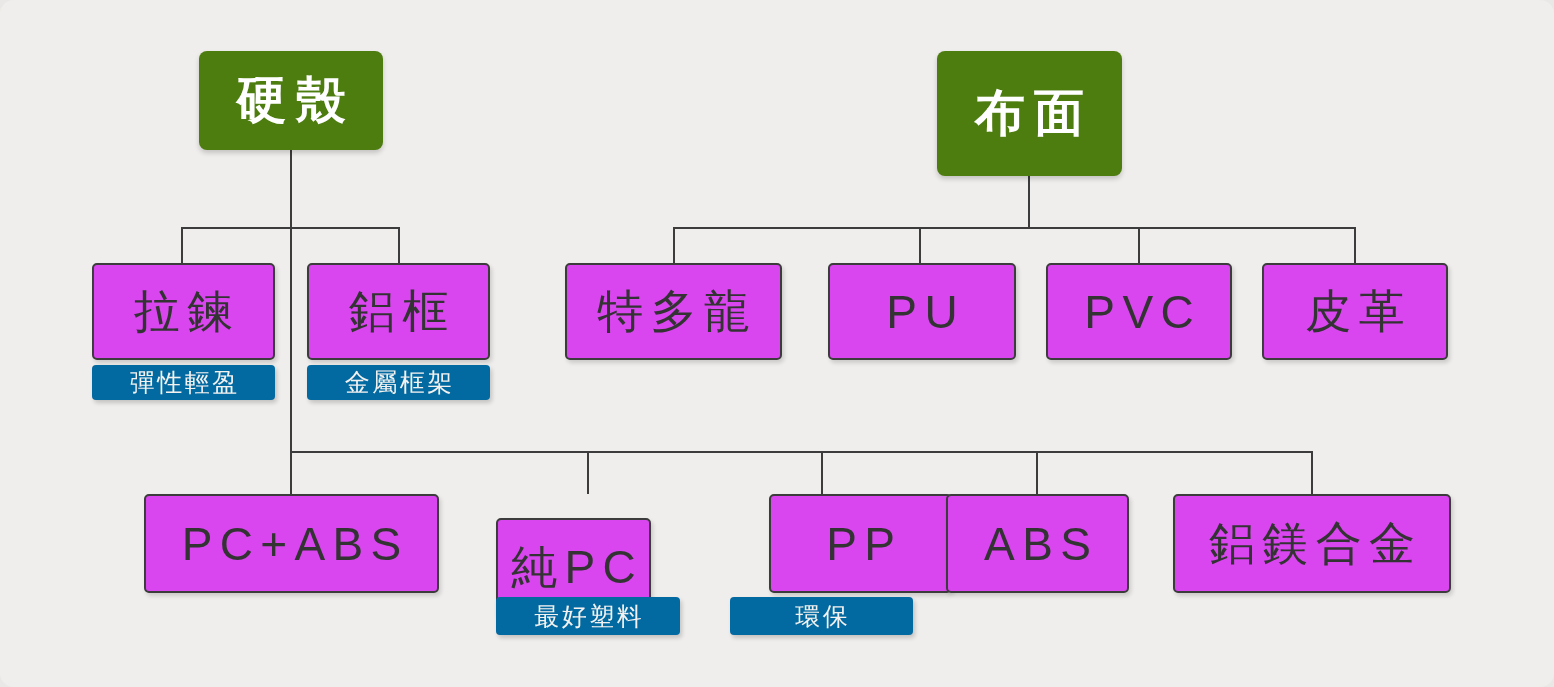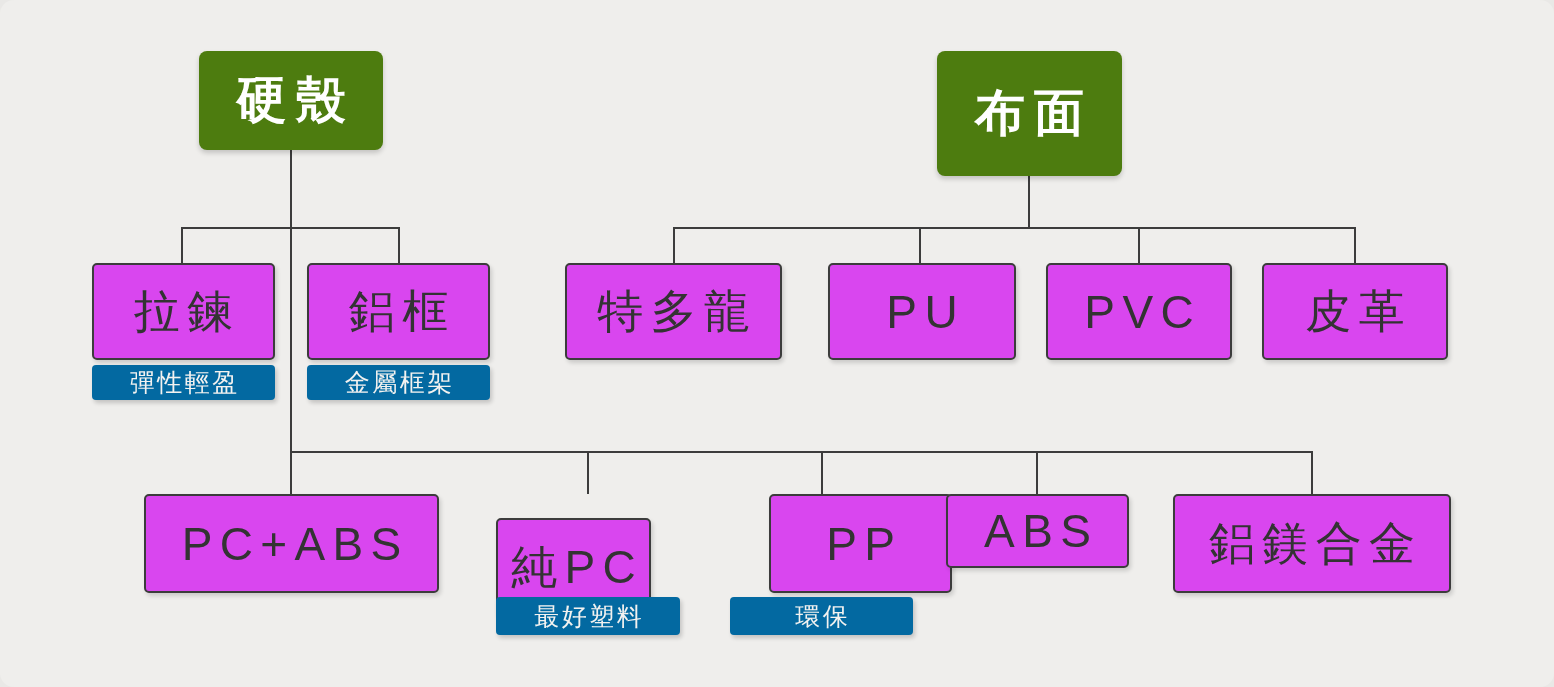--- a/index.html
+++ b/index.html
@@ -79,21 +79,21 @@
   #note-alframe { left: 307px; top: 365px; width: 183px; height: 35px; }
 
   #n-tetoron   { left: 565px;  top: 263px; width: 217px; height: 97px; }
   #n-pu        { left: 828px;  top: 263px; width: 188px; height: 97px; }
   #n-pvc       { left: 1046px; top: 263px; width: 186px; height: 97px; }
   #n-leather   { left: 1262px; top: 263px; width: 186px; height: 97px; }
 
   #n-pcabs     { left: 144px;  top: 494px; width: 295px; height: 99px; }
   #n-purepc    { left: 496px;  top: 494px; width: 155px; height: 99px; margin-top: 24px; }
   #n-pp        { left: 769px;  top: 494px; width: 183px; height: 99px; }
-  #n-abs       { left: 946px;  top: 494px; width: 183px; height: 74px; }
+  #n-abs       { left: 946px;  top: 494px; width: 183px; height: 99px; }
   #n-alloy     { left: 1173px; top: 494px; width: 278px; height: 99px; }
   #note-pcabs  { left: 144px;  top: 597px; width: 295px; height: 38px; }
   #note-purepc { left: 496px;  top: 597px; width: 184px; height: 38px; }
   #note-pp     { left: 730px;  top: 597px; width: 183px; height: 38px; }
 
   
   #l-hard-main   { left: 290px;  top: 150px; width: 2px;    height: 344px; }
   #l-hard-h      { left: 181px;  top: 227px; width: 219px;  height: 2px; }
   #l-zipper-v    { left: 181px;  top: 228px; width: 2px;    height: 35px; }
   #l-alframe-v   { left: 398px;  top: 228px; width: 2px;    height: 35px; }

